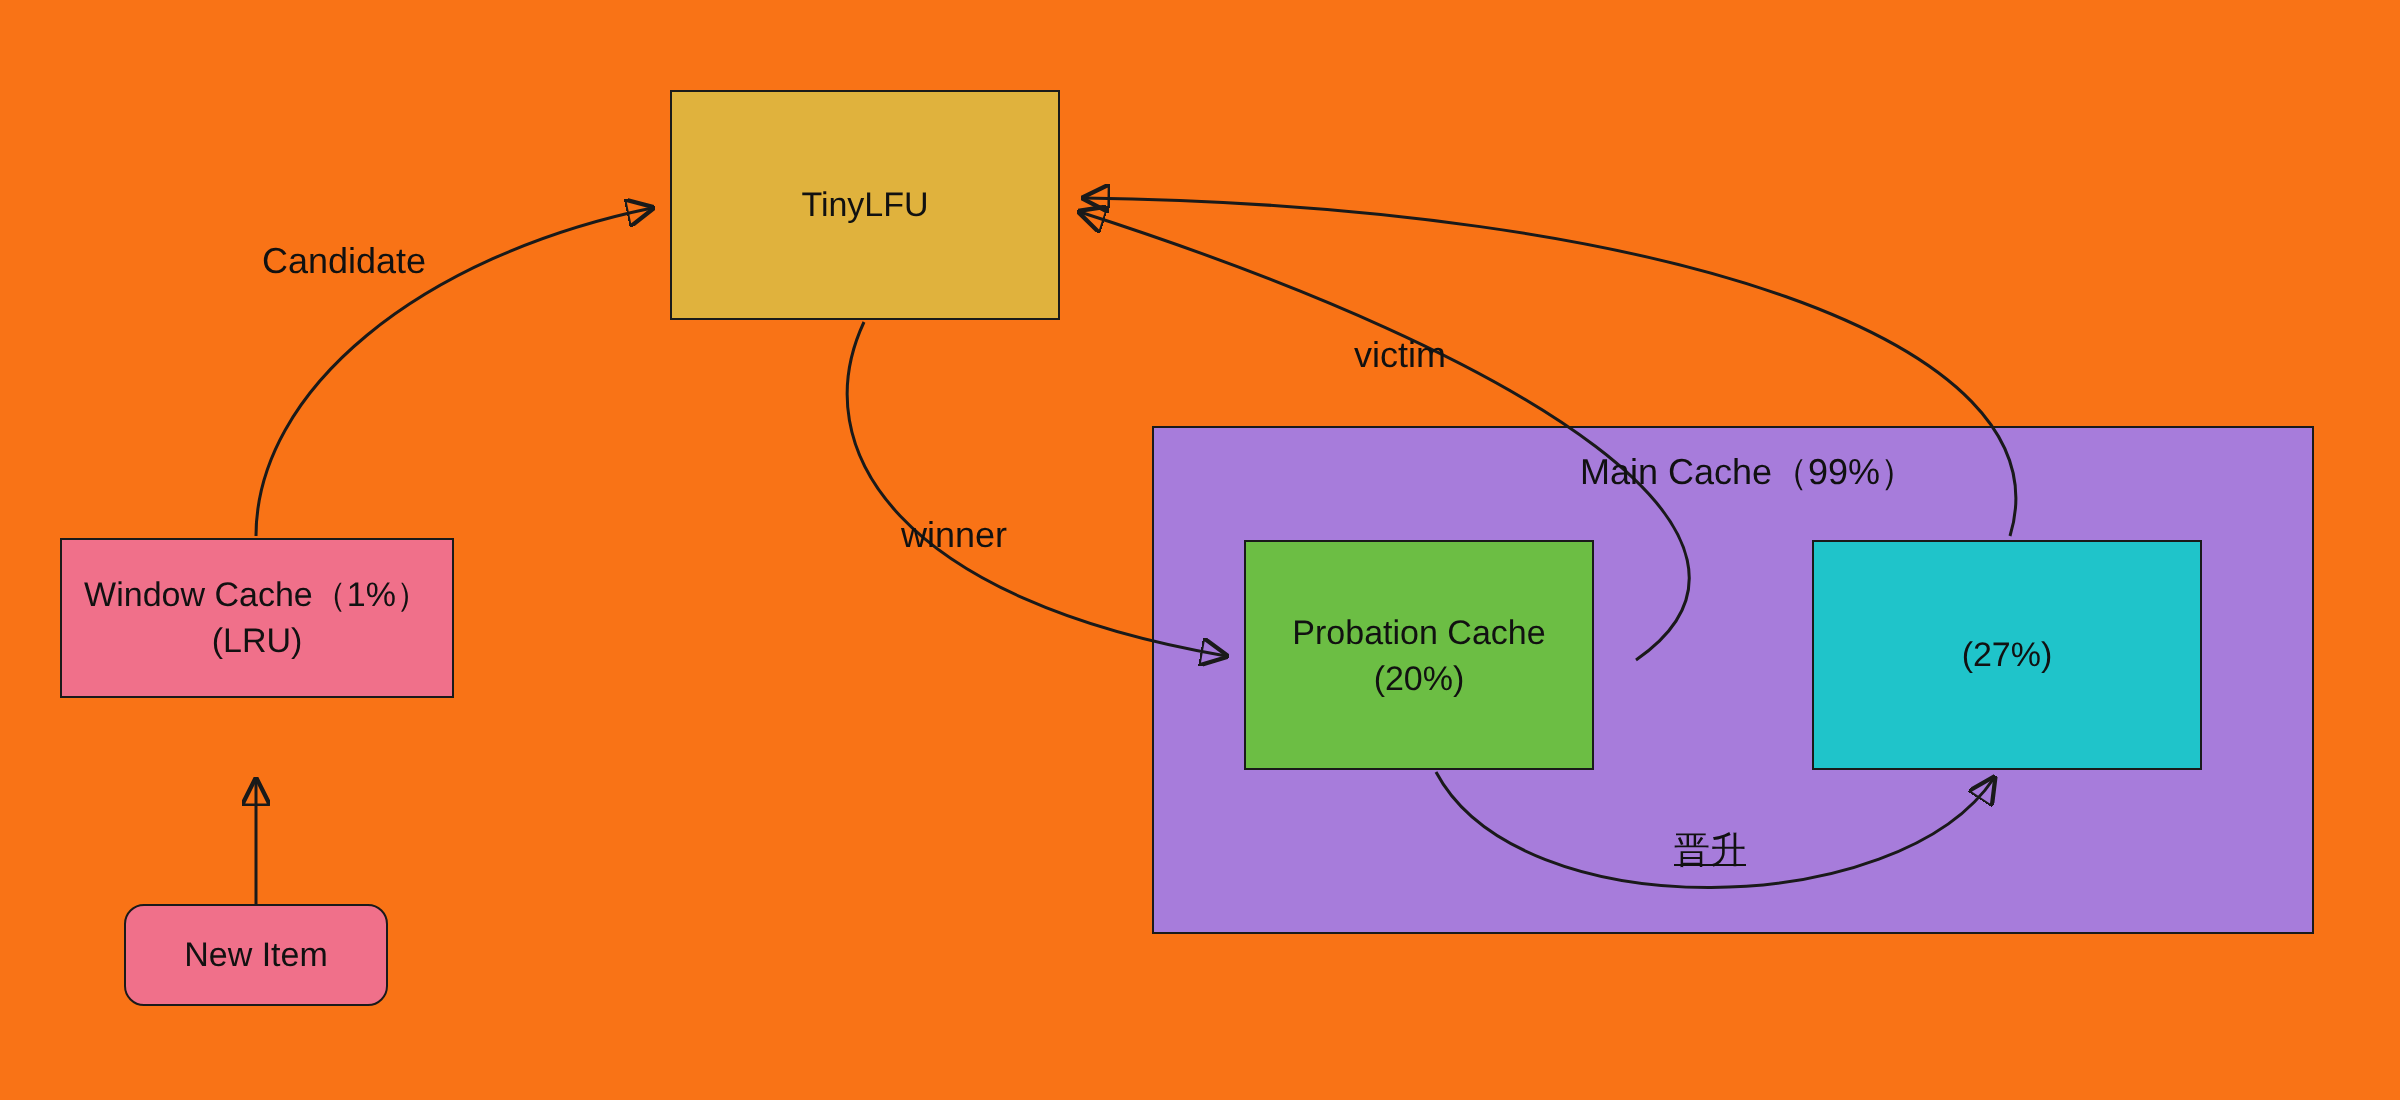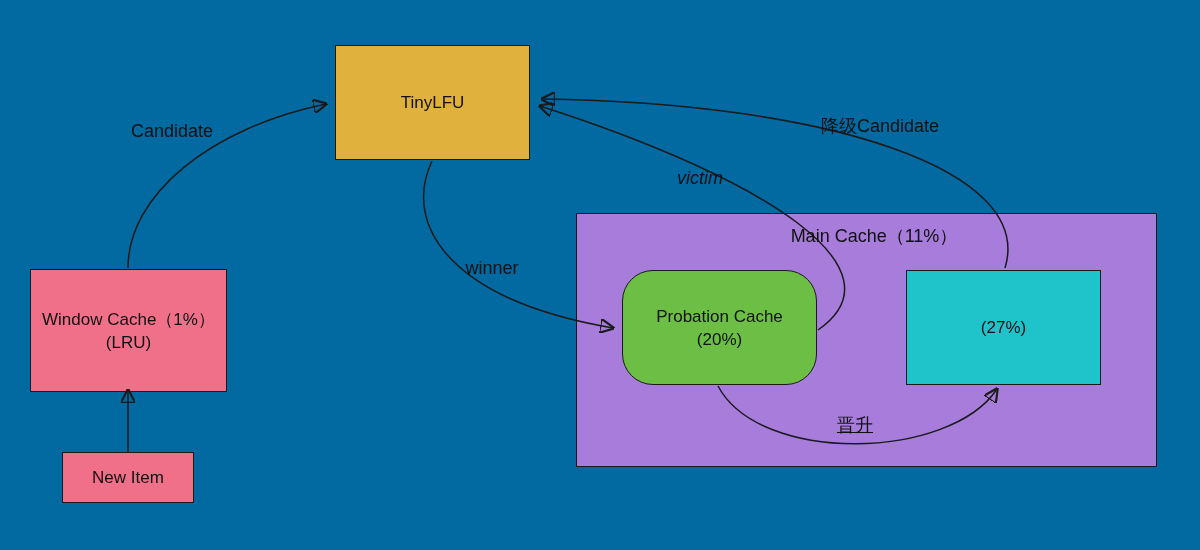--- a/index.html
+++ b/index.html
@@ -3,42 +3,42 @@
 <meta charset="utf-8">
 <style>
   * { margin: 0; padding: 0; box-sizing: border-box; }
   html, body { background: #ffffff; }
   body { font-family: "Liberation Sans", "DejaVu Sans", sans-serif; }
 
   .canvas {
     position: relative;
     width: 1200px;
     height: 550px;
-    background: #0369a1;
+    background: #f97316;
     overflow: hidden;
   }
 
   .node {
     position: absolute;
     border: 1.6px solid #1a1a1a;
     display: flex;
     flex-direction: column;
     align-items: center;
     justify-content: center;
     text-align: center;
     color: #111111;
     font-size: 17px;
     line-height: 23px;
   }
 
   .node-tinylfu   { left: 335px; top: 45px;  width: 195px; height: 115px; background: #E0B23D; }
-  .node-window    { left: 30px;  top: 269px; width: 197px; height: 123px; background: #F0708A; }
-  .node-newitem   { left: 62px;  top: 452px; width: 132px; height: 51px;  background: #F0708A; }
+  .node-window    { left: 30px;  top: 269px; width: 197px; height: 80px; background: #F0708A; }
+  .node-newitem   { left: 62px;  top: 452px; width: 132px; height: 51px;  background: #F0708A; border-radius: 10px; }
   .node-main      { left: 576px; top: 213px; width: 581px; height: 254px; background: #A77CDB; }
-  .node-probation { left: 622px; top: 270px; width: 195px; height: 115px; background: #6CBE44; border-radius: 31px; }
+  .node-probation { left: 622px; top: 270px; width: 175px; height: 115px; background: #6CBE44; }
   .node-protected { left: 906px; top: 270px; width: 195px; height: 115px; background: #1FC4CA; }
 
   .edges-layer {
     position: absolute;
     left: 0; top: 0;
     width: 1200px; height: 550px;
     pointer-events: none;
   }
   .edges-layer path {
     fill: none;
@@ -47,22 +47,22 @@
   }
 
   .edge-label {
     position: absolute;
     transform: translate(-50%, -50%);
     font-size: 18px;
     color: #111111;
     white-space: nowrap;
   }
   .lbl-candidate { left: 172px; top: 131px; text-align: right; }
-  .lbl-winner    { left: 492px; top: 268px; }
-  .lbl-victim    { left: 700px; top: 178px; font-style: italic; }
+  .lbl-winner    { left: 477px; top: 268px; }
+  .lbl-victim    { left: 700px; top: 178px; }
   .lbl-demote    { left: 880px; top: 126px; }
   .lbl-promote   { left: 855px; top: 425px; text-decoration: underline; }
   .lbl-maincache { left: 874px; top: 236px; font-size: 18px; }
 </style>
 </head>
 <body>
 
 <div class="canvas">
 
   <div class="node node-main"></div>
@@ -96,20 +96,19 @@
       </marker>
     </defs>
     <path d="M 128 268 C 128 195 210 128 326 104" marker-end="url(#arrowhead)"></path>
     <path d="M 128 452 L 128 390" marker-end="url(#arrowhead)"></path>
     <path d="M 432 161 C 402 225 450 300 613 328" marker-end="url(#arrowhead)"></path>
     <path d="M 818 330 C 905 270 770 180 540 106" marker-end="url(#arrowhead)"></path>
     <path d="M 1005 268 C 1035 170 830 103 542 99" marker-end="url(#arrowhead)"></path>
     <path d="M 718 386 C 760 465 950 460 997 389" marker-end="url(#arrowhead)"></path>
   </svg>
 
-  <div class="edge-label lbl-maincache">Main Cache（11%）</div>
+  <div class="edge-label lbl-maincache">Main Cache（99%）</div>
   <div class="edge-label lbl-candidate">Candidate</div>
   <div class="edge-label lbl-winner">winner</div>
   <div class="edge-label lbl-victim">victim</div>
-  <div class="edge-label lbl-demote">降级Candidate</div>
   <div class="edge-label lbl-promote">晋升</div>
 
 </div>
 
 </body></html>

